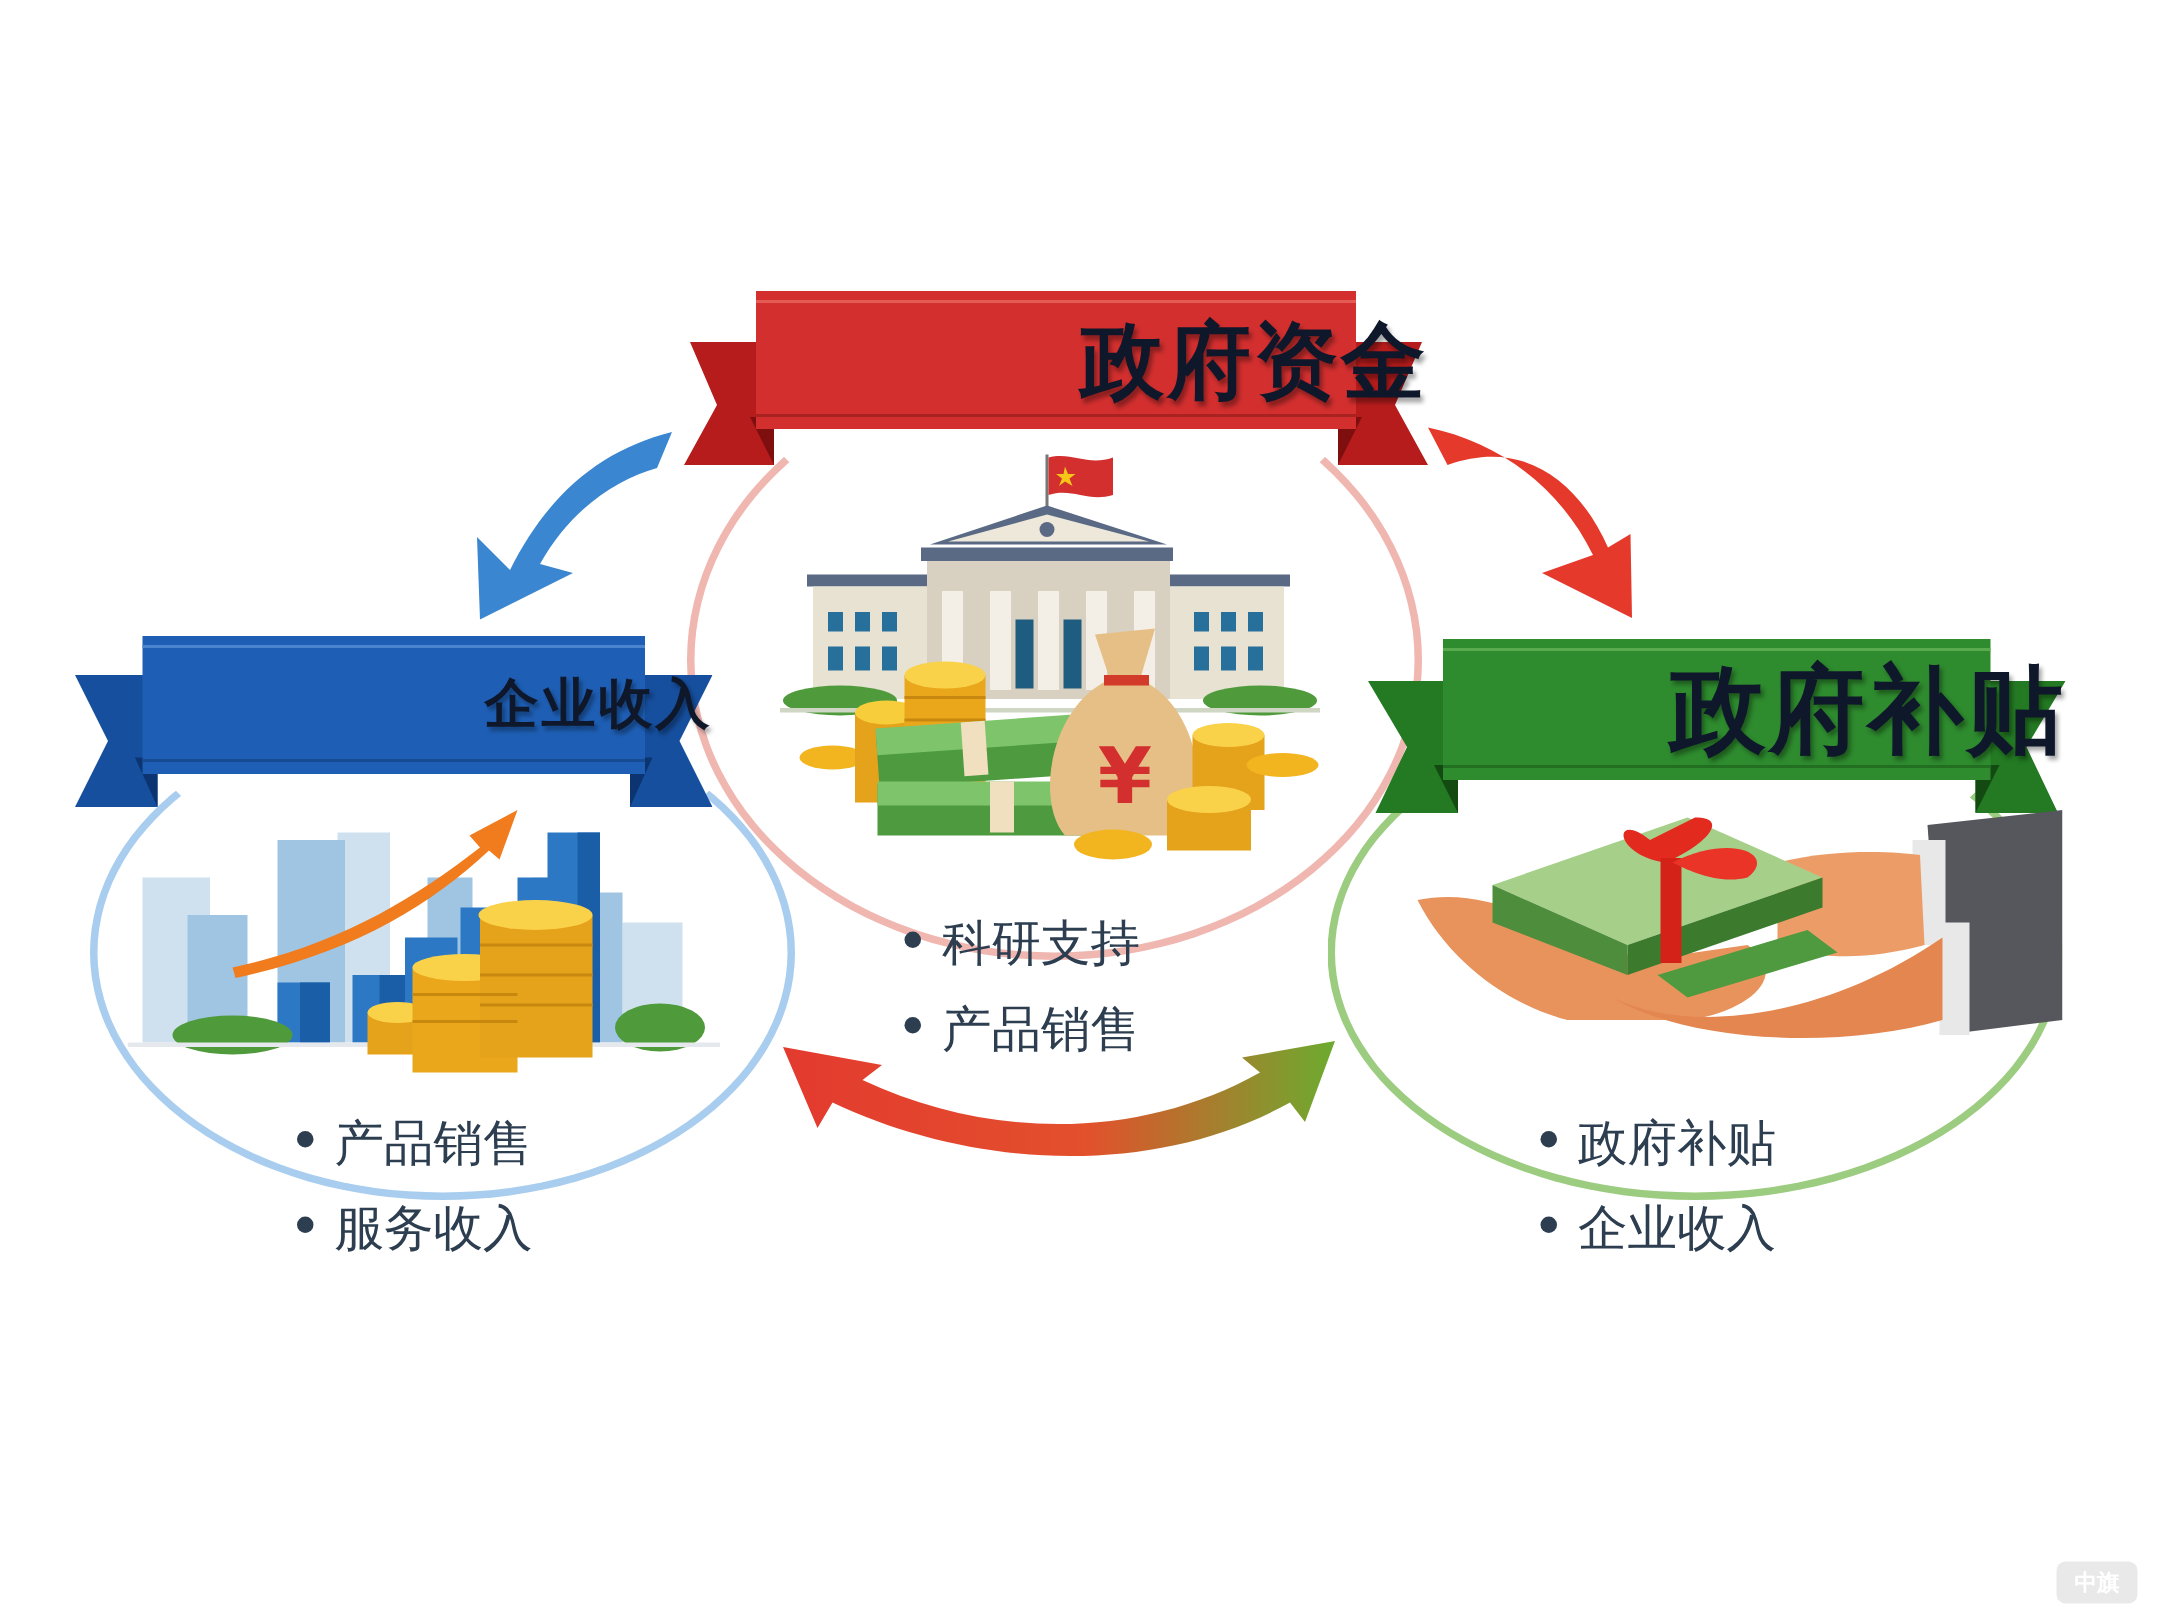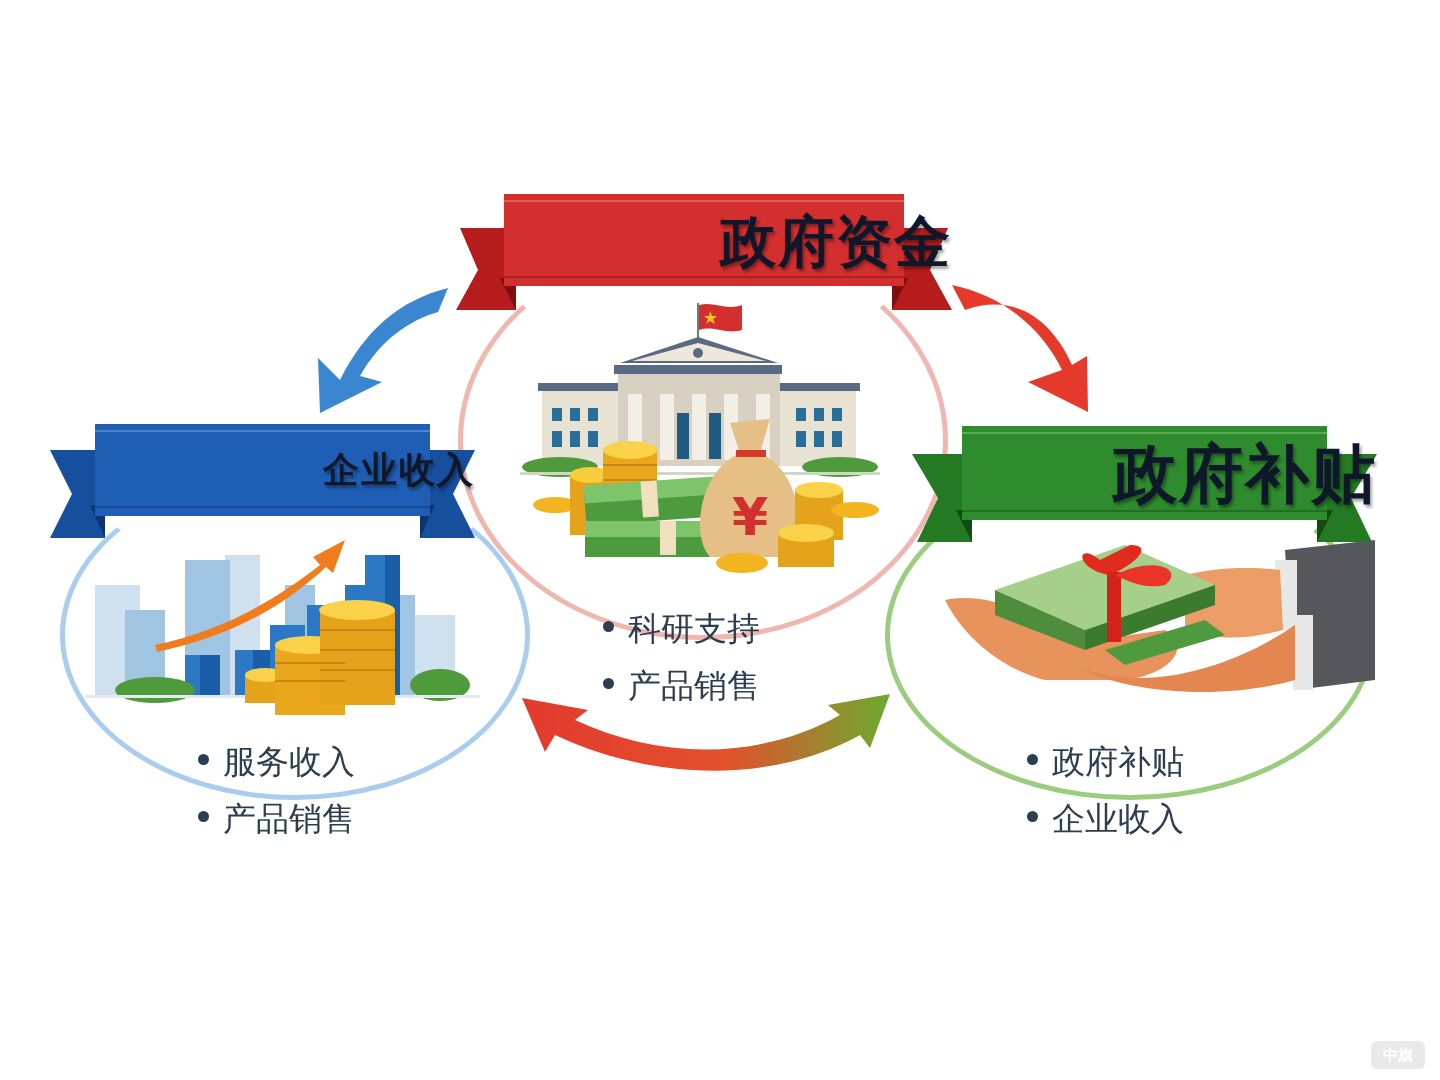--- a/index.html
+++ b/index.html
@@ -225,22 +225,22 @@
     <path d="M190 45 C230 25 260 40 240 55 C220 60 200 50 190 45 Z" fill="#ea3427"></path>
   </g>
 </svg>
 
 <div class="bullets" style="left:603px; top:600px;">
   <div class="bullet-item"><span class="bullet-dot"></span><span>科研支持</span></div>
   <div class="bullet-item"><span class="bullet-dot"></span><span>产品销售</span></div>
 </div>
 
 <div class="bullets" style="left:198px; top:733px;">
+  <div class="bullet-item"><span class="bullet-dot"></span><span>产品销售</span></div>
   <div class="bullet-item"><span class="bullet-dot"></span><span>服务收入</span></div>
-  <div class="bullet-item"><span class="bullet-dot"></span><span>产品销售</span></div>
 </div>
 
 <div class="bullets" style="left:1027px; top:733px;">
   <div class="bullet-item"><span class="bullet-dot"></span><span>政府补贴</span></div>
   <div class="bullet-item"><span class="bullet-dot"></span><span>企业收入</span></div>
 </div>
 
 <div class="watermark">中旗</div>
 
 </body></html>

